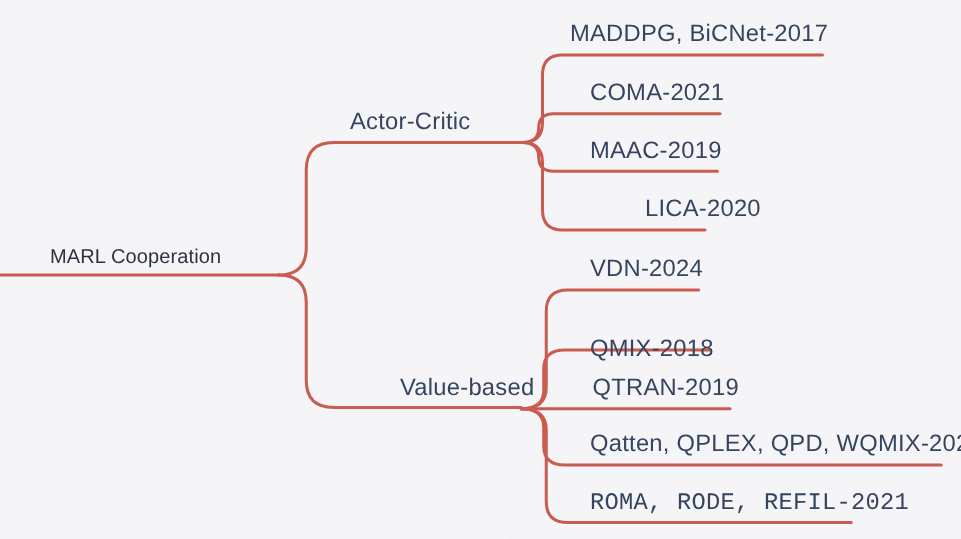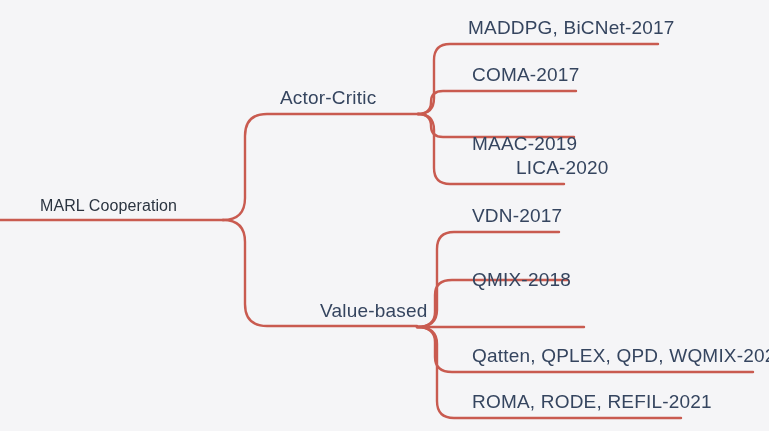--- a/index.html
+++ b/index.html
@@ -71,30 +71,31 @@
     <path d="M417 327 Q435 327 435 342 V357 Q435 372 452 372 H753"></path>
     <path d="M417 327 Q437 327 437 344 V401 Q437 418 454 418 H681"></path>
   </svg>
 
   <div class="label root" style="left:40px; top:195px;">MARL Cooperation</div>
 
   <div class="label" style="left:280px; top:86px;">Actor-Critic</div>
 
   <div class="label" style="left:280px; top:299px;margin-left:40px;">Value-based</div>
 
-  <div class="label" style="left:468px; top:16px;">MADDPG, BiCNet-2017</div>
+  <div class="label" style="left:456px; top:16px;">MADDPG, BiCNet-2017</div>
 
-  <div class="label" style="left:472px; top:63px;">COMA-2017</div>
+  <div class="label" style="left:472px; top:63px;">COMA-2021</div>
 
-  <div class="label" style="left:472px; top:109px;margin-top:23px;">MAAC-2019</div>
+  <div class="label" style="left:472px; top:109px;">MAAC-2019</div>
 
   <div class="label" style="left:472px; top:156px;margin-left:44px;">LICA-2020</div>
 
-  <div class="label" style="left:472px; top:204px;">VDN-2017</div>
+  <div class="label" style="left:472px; top:204px;">VDN-2024</div>
 
   <div class="label" style="left:472px; top:252px;margin-top:16px;">QMIX-2018</div>
 
+  <div class="label" style="left:474px; top:299px;">QTRAN-2019</div>
 
   <div class="label" style="left:472px; top:344px;">Qatten, QPLEX, QPD, WQMIX-2020</div>
 
-  <div class="label" style="left:472px; top:390px;">ROMA, RODE, REFIL-2021</div>
+  <div class="label" style="left:472px; top:390px;font-family:Liberation Mono, monospace;">ROMA, RODE, REFIL-2021</div>
 
 </div>
 
 </body></html>

